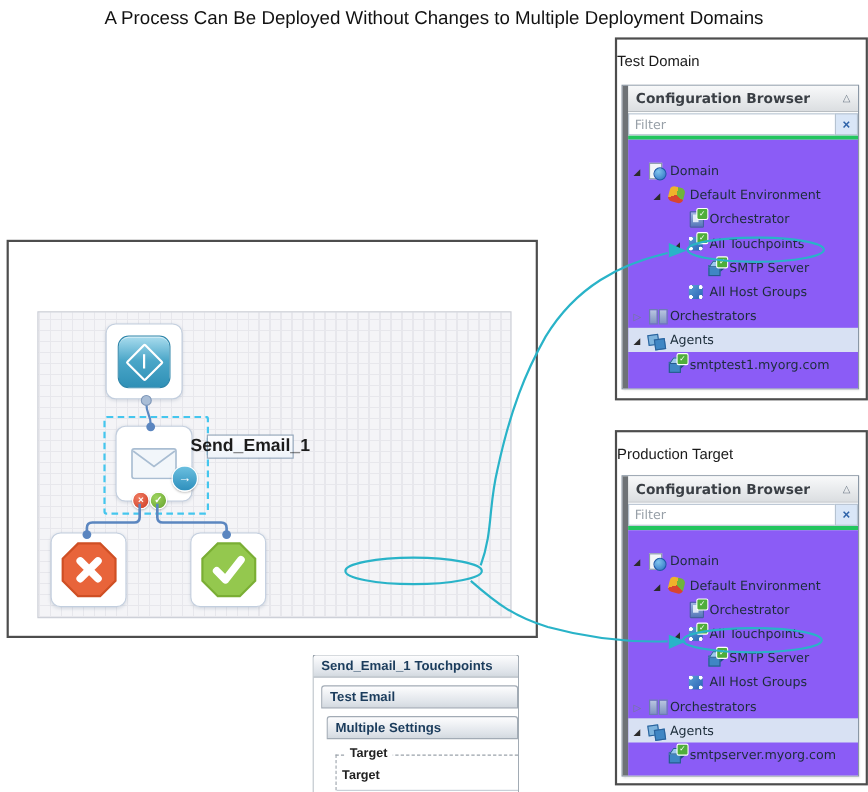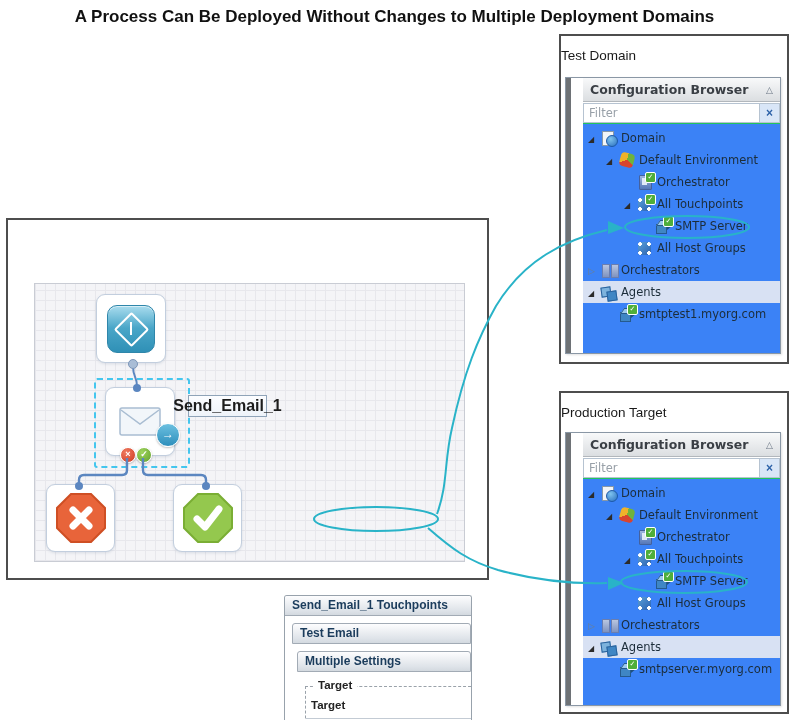--- a/index.html
+++ b/index.html
@@ -1,20 +1,20 @@
 <!DOCTYPE html>
 <html><head>
 <meta charset="utf-8">
 <style>
   html,body{margin:0;padding:0;background:#fff}
   #stage{position:relative;width:789px;height:720px;background:#fff;font-family:"Liberation Sans",sans-serif;overflow:hidden}
   .abs{position:absolute}
 
   
-  #page-title{left:0;top:7px;width:100%;text-align:center;font-size:17px;font-weight:bold;color:#111}
+  #page-title{left:0;top:7px;width:100%;text-align:center;font-size:17px;font-weight:normal;color:#111}
 
   
   .outbox{border:2px solid #4d4d4d;background:#fff}
   #process-box{left:6px;top:218px;width:479px;height:358px}
   #test-box{left:559px;top:34px;width:226px;height:326px}
   #prod-box{left:559px;top:391px;width:226px;height:319px}
   .boxtitle{width:100%;text-align:left;font-size:13.5px;color:#1a1a1a}
   #process-title{left:0;top:22px}
   #test-title{left:0;top:12px}
   #prod-title{left:0;top:12px}
@@ -67,33 +67,33 @@
     font-size:11.5px;font-weight:bold;color:#222}
   #target-label{margin:12px 0 7px 5px;font-size:11.5px;font-weight:bold;color:#222}
   #target-field{border-top:1px solid #c3cbd4;border-bottom:1px solid #c3cbd4;
     padding:4px 0 4px 36px;font-size:11.5px;color:#333}
 
   
   .cfg{width:214px;background:#fff;border:1px solid #8a97a5;box-shadow:1px 1px 2px rgba(0,0,0,.12)}
   #cfg-test{left:565px;top:77px;height:275px}
   #cfg-prod{left:565px;top:432px;height:272px}
   .cfg .strip{position:absolute;left:0;top:0;bottom:0;width:5px;background:#6e7276}
-  .cfg .inner{margin-left:17px;height:100%;display:flex;flex-direction:column}
+  .cfg .inner{margin-left:5px;height:100%;display:flex;flex-direction:column}
   .cfghead{height:23px;flex:none;background:linear-gradient(#f8f9fa,#dbdee1);border-bottom:1px solid #b2b7bc;
     display:flex;align-items:center;padding:0 7px;font-family:"DejaVu Sans",sans-serif;
     font-size:12.5px;font-weight:bold;color:#3a3f45}
   .cfghead .sp{flex:1}
   .coll{font-size:9px;color:#6a7684;font-weight:normal}
-  .filterrow{height:20px;flex:none;display:flex;border-bottom:1px solid #22c55e;border-top:1px solid #fff}
+  .filterrow{height:20px;flex:none;display:flex;border-bottom:4px solid #22c55e;border-top:1px solid #fff}
   .filterrow input{flex:1;border:1px solid #b6c3d1;border-right:none;padding:0 0 0 5px;margin:0;
     font-family:"DejaVu Sans",sans-serif;font-size:11.5px;color:#222;outline:none}
   .filterrow input::placeholder{color:#98a0a8}
   .fx{width:19px;flex:none;background:#d9e6f7;border:1px solid #b6c3d1;color:#2d62a8;
     font-weight:bold;font-size:12px;line-height:18px;text-align:center}
-  .tree{flex:1;background:#3b82f6;padding-top:3px;font-family:"DejaVu Sans",sans-serif;overflow:hidden}
+  .tree{flex:1;background:#8b5cf6;padding-top:17px;font-family:"DejaVu Sans",sans-serif;overflow:hidden}
   .trow{height:22px;display:flex;align-items:center;font-size:11.5px;color:#1c2d3a;white-space:nowrap}
   .trow.sel{background:#d8e1f3}
   .pl0{padding-left:5px}.pl1{padding-left:23px}.pl2{padding-left:41px}.pl3{padding-left:59px}
   .exp{width:13px;flex:none;text-align:left}
   .exp.open::before{content:"◢";font-size:8px;color:#2b2b2b}
   .exp.closed::before{content:"▷";font-size:9px;color:#6f7f8c}
   .tl{margin-left:3px}
 
   
   .ti{position:relative;width:17px;height:17px;flex:none;display:inline-block}

